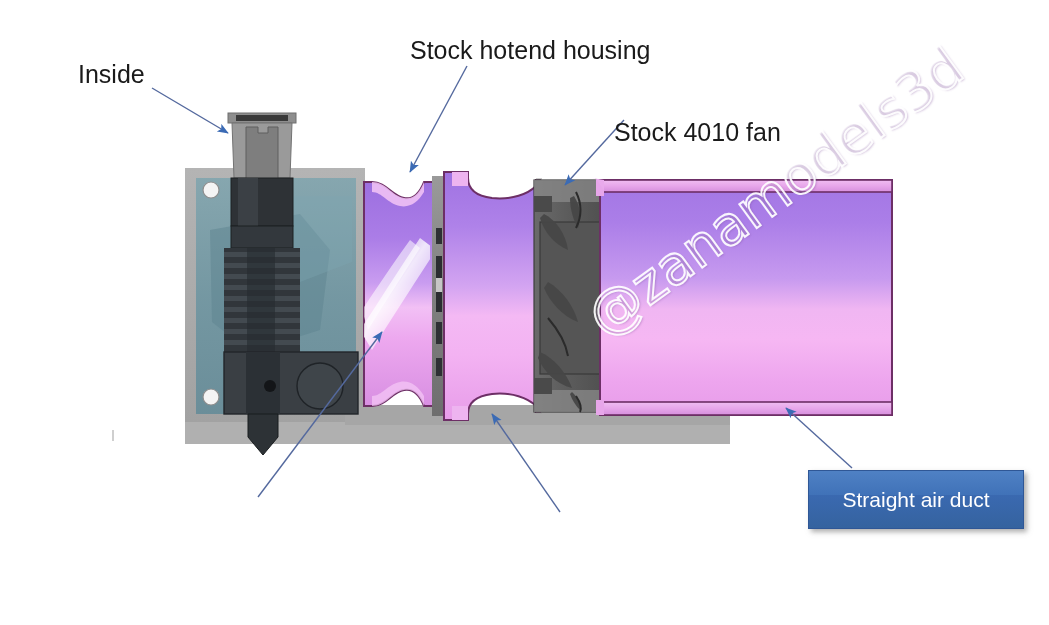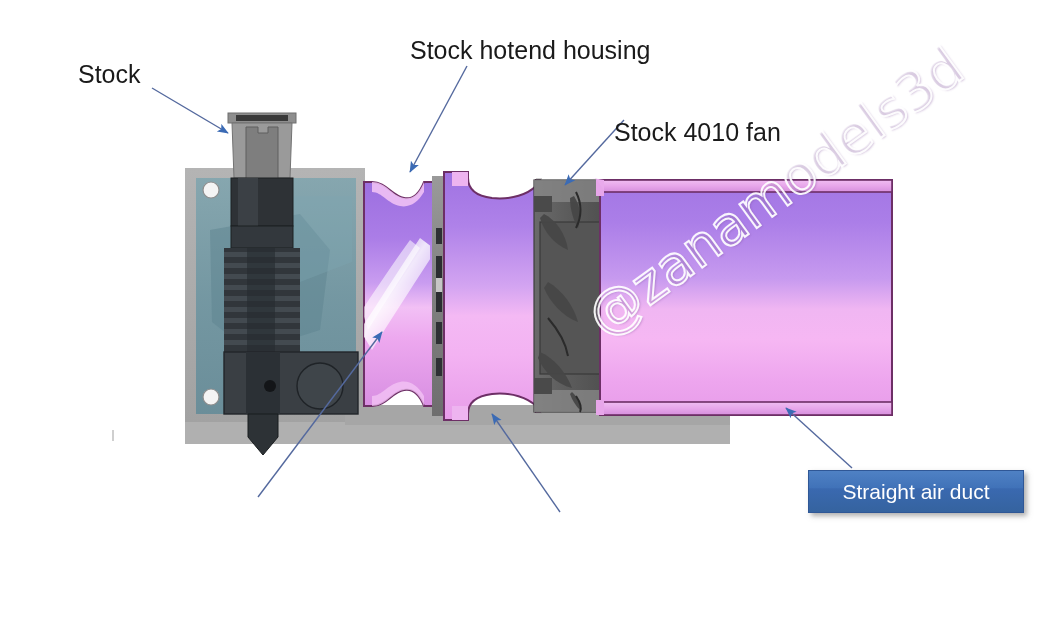--- a/index.html
+++ b/index.html
@@ -27,21 +27,21 @@
   .blue-box{
     position:absolute;
     background:linear-gradient(to bottom,#4f81c4 0%,#4072b8 42%,#3a69b0 43%,#35639f 100%);
     border:1px solid #2f5796;
     color:#ffffff;
     font-size:21px;
     line-height:1;
     display:flex;
     align-items:center;
     justify-content:center;
-    padding:0 16px;
+    padding:8px 16px;
     box-shadow:3px 3px 5px rgba(110,110,110,.55);
     white-space:nowrap;
     font-family:"Liberation Sans", sans-serif;
   }
 
   
   .watermark{
     position:absolute;
     left:600px;top:196px;
     width:300px;height:230px;
@@ -287,21 +287,21 @@
 
     <line x1="624" y1="120" x2="565" y2="185" stroke="#54699e" stroke-width="1.4" marker-end="url(#ah)"></line>
 
     <line x1="258" y1="497" x2="382" y2="332" stroke="#54699e" stroke-width="1.4" marker-end="url(#ah)"></line>
 
     <line x1="560" y1="512" x2="492" y2="414" stroke="#54699e" stroke-width="1.4" marker-end="url(#ah)"></line>
 
     <line x1="852" y1="468" x2="786" y2="408" stroke="#54699e" stroke-width="1.4" marker-end="url(#ah)"></line>
   </svg>
 
-  <div class="plain-label" style="left:78px;top:62px;">Stock</div>
+  <div class="plain-label" style="left:78px;top:62px;">Inside</div>
 
   <div class="plain-label" style="left:410px;top:38px;">Stock hotend housing</div>
 
   <div class="plain-label" style="left:614px;top:92px;margin-top:28px;">Stock 4010 fan</div>
 
 
 
   <div class="blue-box" style="left:808px;top:470px;width:182px;height:41px;">
     <span>Straight air duct</span>
   </div>

